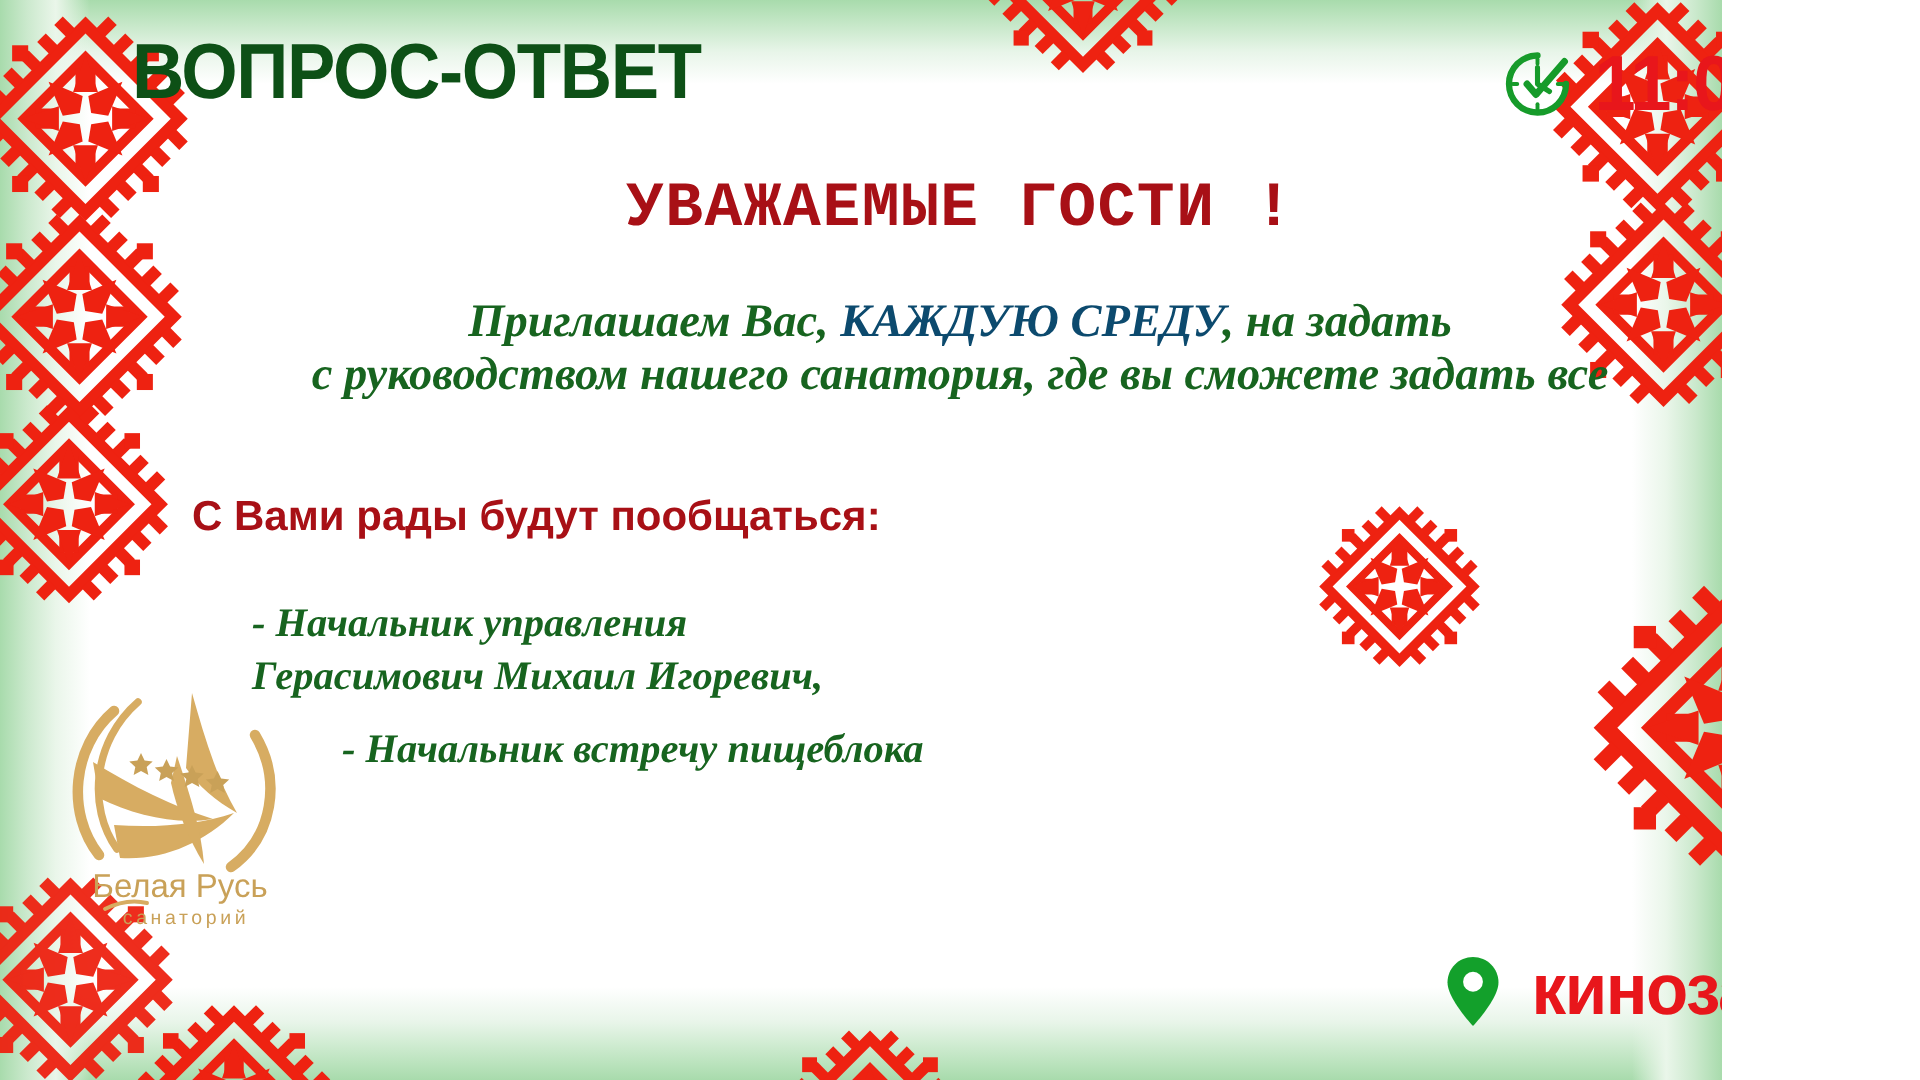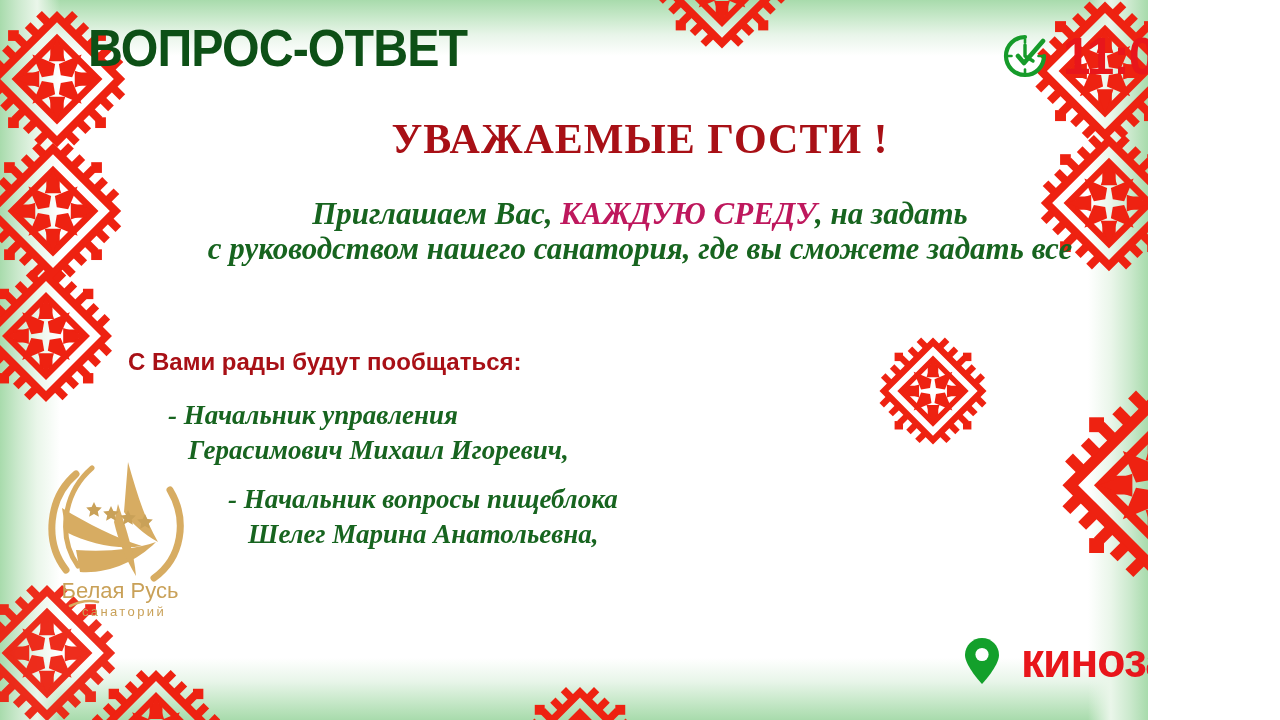--- a/index.html
+++ b/index.html
@@ -47,51 +47,51 @@
   .clock-icon{width:48px;height:48px;flex:0 0 48px;}
   .time-text{
     font-family:"Liberation Sans", sans-serif;
     font-weight:bold;font-size:52px;line-height:1;
     color:#e8161b;letter-spacing:-1px;white-space:nowrap;
     transform:scaleX(0.95);transform-origin:left center;
   }
 
   .greeting{
     position:absolute;left:0;top:116px;width:1280px;text-align:center;
-    font-family:Liberation Serif, serif;
+    font-family:Liberation Mono, monospace;
     font-weight:bold;font-size:42px;line-height:1.1;
     color:#a81016;letter-spacing:1px;
   }
 
   .invite{
     position:absolute;left:0;top:196px;width:1280px;text-align:center;
     font-family:"Liberation Serif", serif;
     font-style:italic;font-weight:bold;
     font-size:31px;line-height:1.13;
     color:#17641f;
   }
-  .invite .hl{color:#be185d;}
+  .invite .hl{color:#0c4a6e;}
   .invite .ln{display:block;white-space:nowrap;}
 
   .sub-head{
     position:absolute;left:128px;top:330px;
     font-family:"Liberation Sans", sans-serif;
-    font-weight:bold;font-size:24px;line-height:1;
-    color:#a81016;white-space:nowrap;margin-top:20px;
+    font-weight:bold;font-size:28px;line-height:1;
+    color:#a81016;white-space:nowrap;
   }
 
   .person{
     position:absolute;
     font-family:"Liberation Serif", serif;
     font-style:italic;font-weight:bold;
     font-size:27px;line-height:1.28;
     color:#17641f;white-space:nowrap;
   }
   .person .role{display:block;}
-  .person .name{display:block;margin-left:20px;}
+  .person .name{display:block;}
   .p1{left:168px;top:398px;}
   .p2{left:228px;top:482px;}
   .p3{left:264px;top:572px;}
 
   
   .logo{position:absolute;left:32px;top:446px;width:176px;height:180px;z-index:6;}
   .logo svg{display:block;width:100%;height:100%;}
 
   
   .place-block{
@@ -307,22 +307,21 @@
       <span class="ln">с руководством нашего санатория, где вы сможете задать все</span>
     </div>
 
     <div class="sub-head">С Вами рады будут пообщаться:</div>
 
     <div class="person p1">
       <span class="role">- Начальник управления</span>
       <span class="name">Герасимович Михаил Игоревич,</span>
     </div>
     <div class="person p2">
-      <span class="role">- Начальник вопросы пищеблока</span>
-      <span class="name">Шелег Марина Анатольевна,</span>
+      <span class="role">- Начальник встречу пищеблока</span>
     </div>
 
     <div class="logo">
       <svg viewBox="0 0 176 180">
         <g fill="none" stroke="#d7ac62" stroke-linecap="round">
           <path d="M44 28 C16 52 12 96 34 124" stroke-width="7"></path>
           <path d="M60 22 C30 48 26 92 46 120" stroke-width="5"></path>
           <path d="M138 44 C156 74 150 112 122 132" stroke-width="7"></path>
         </g>
         <g fill="#d7ac62">

